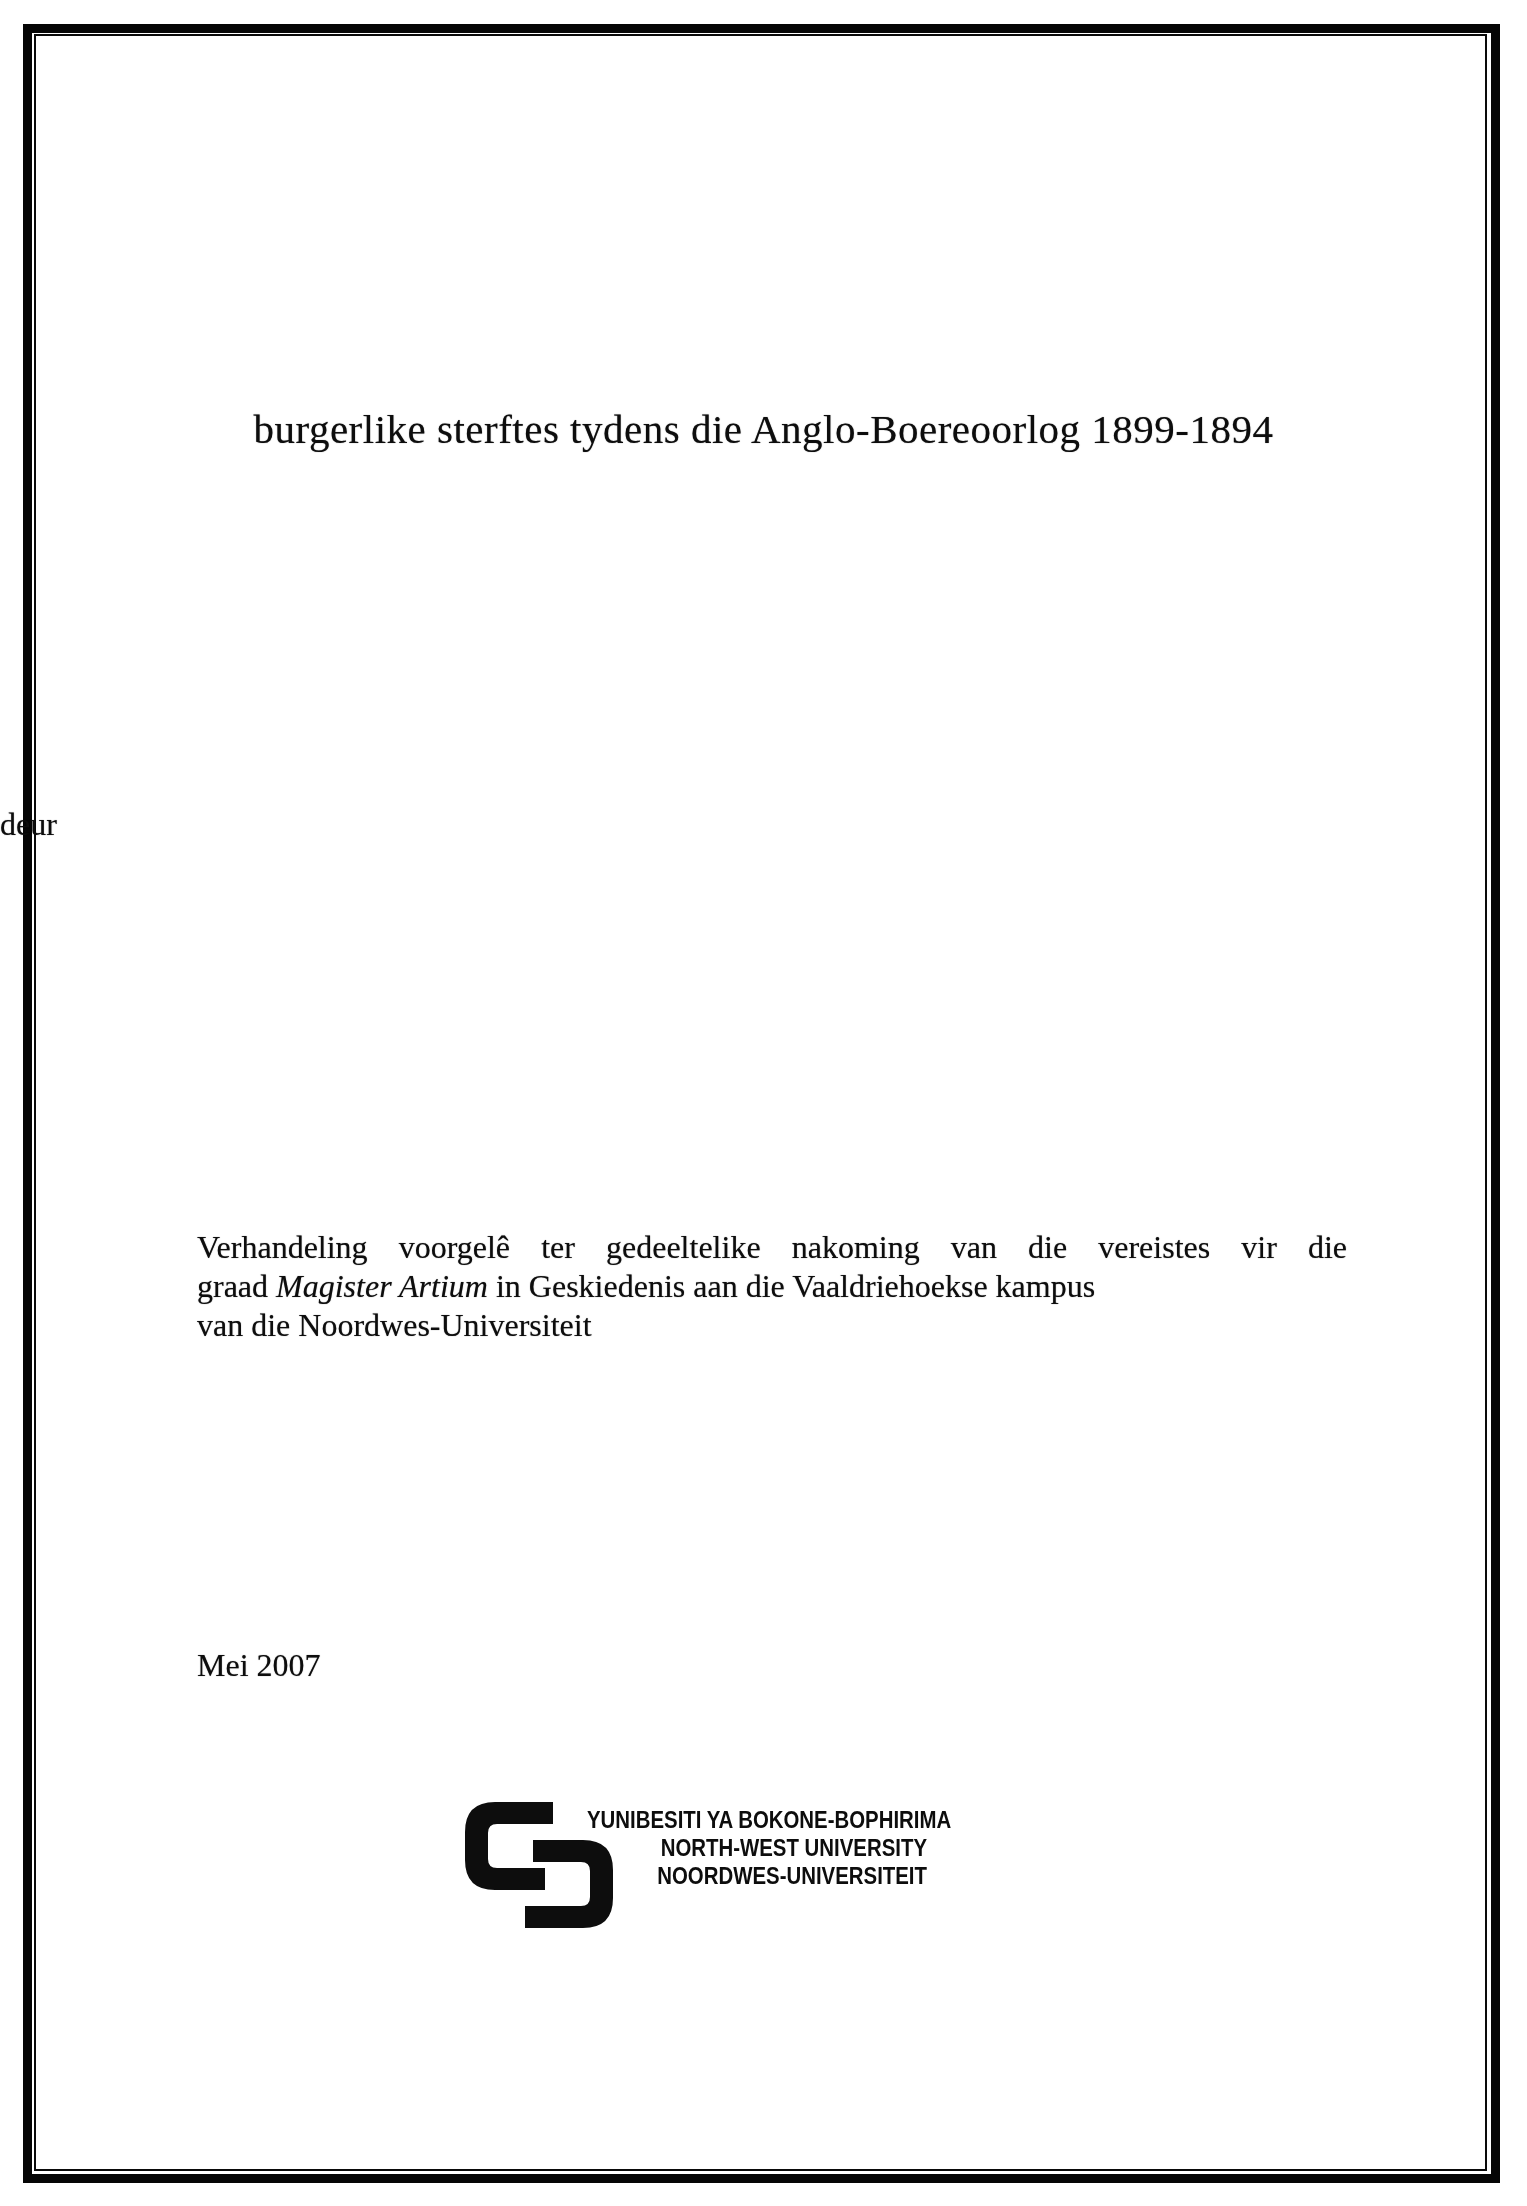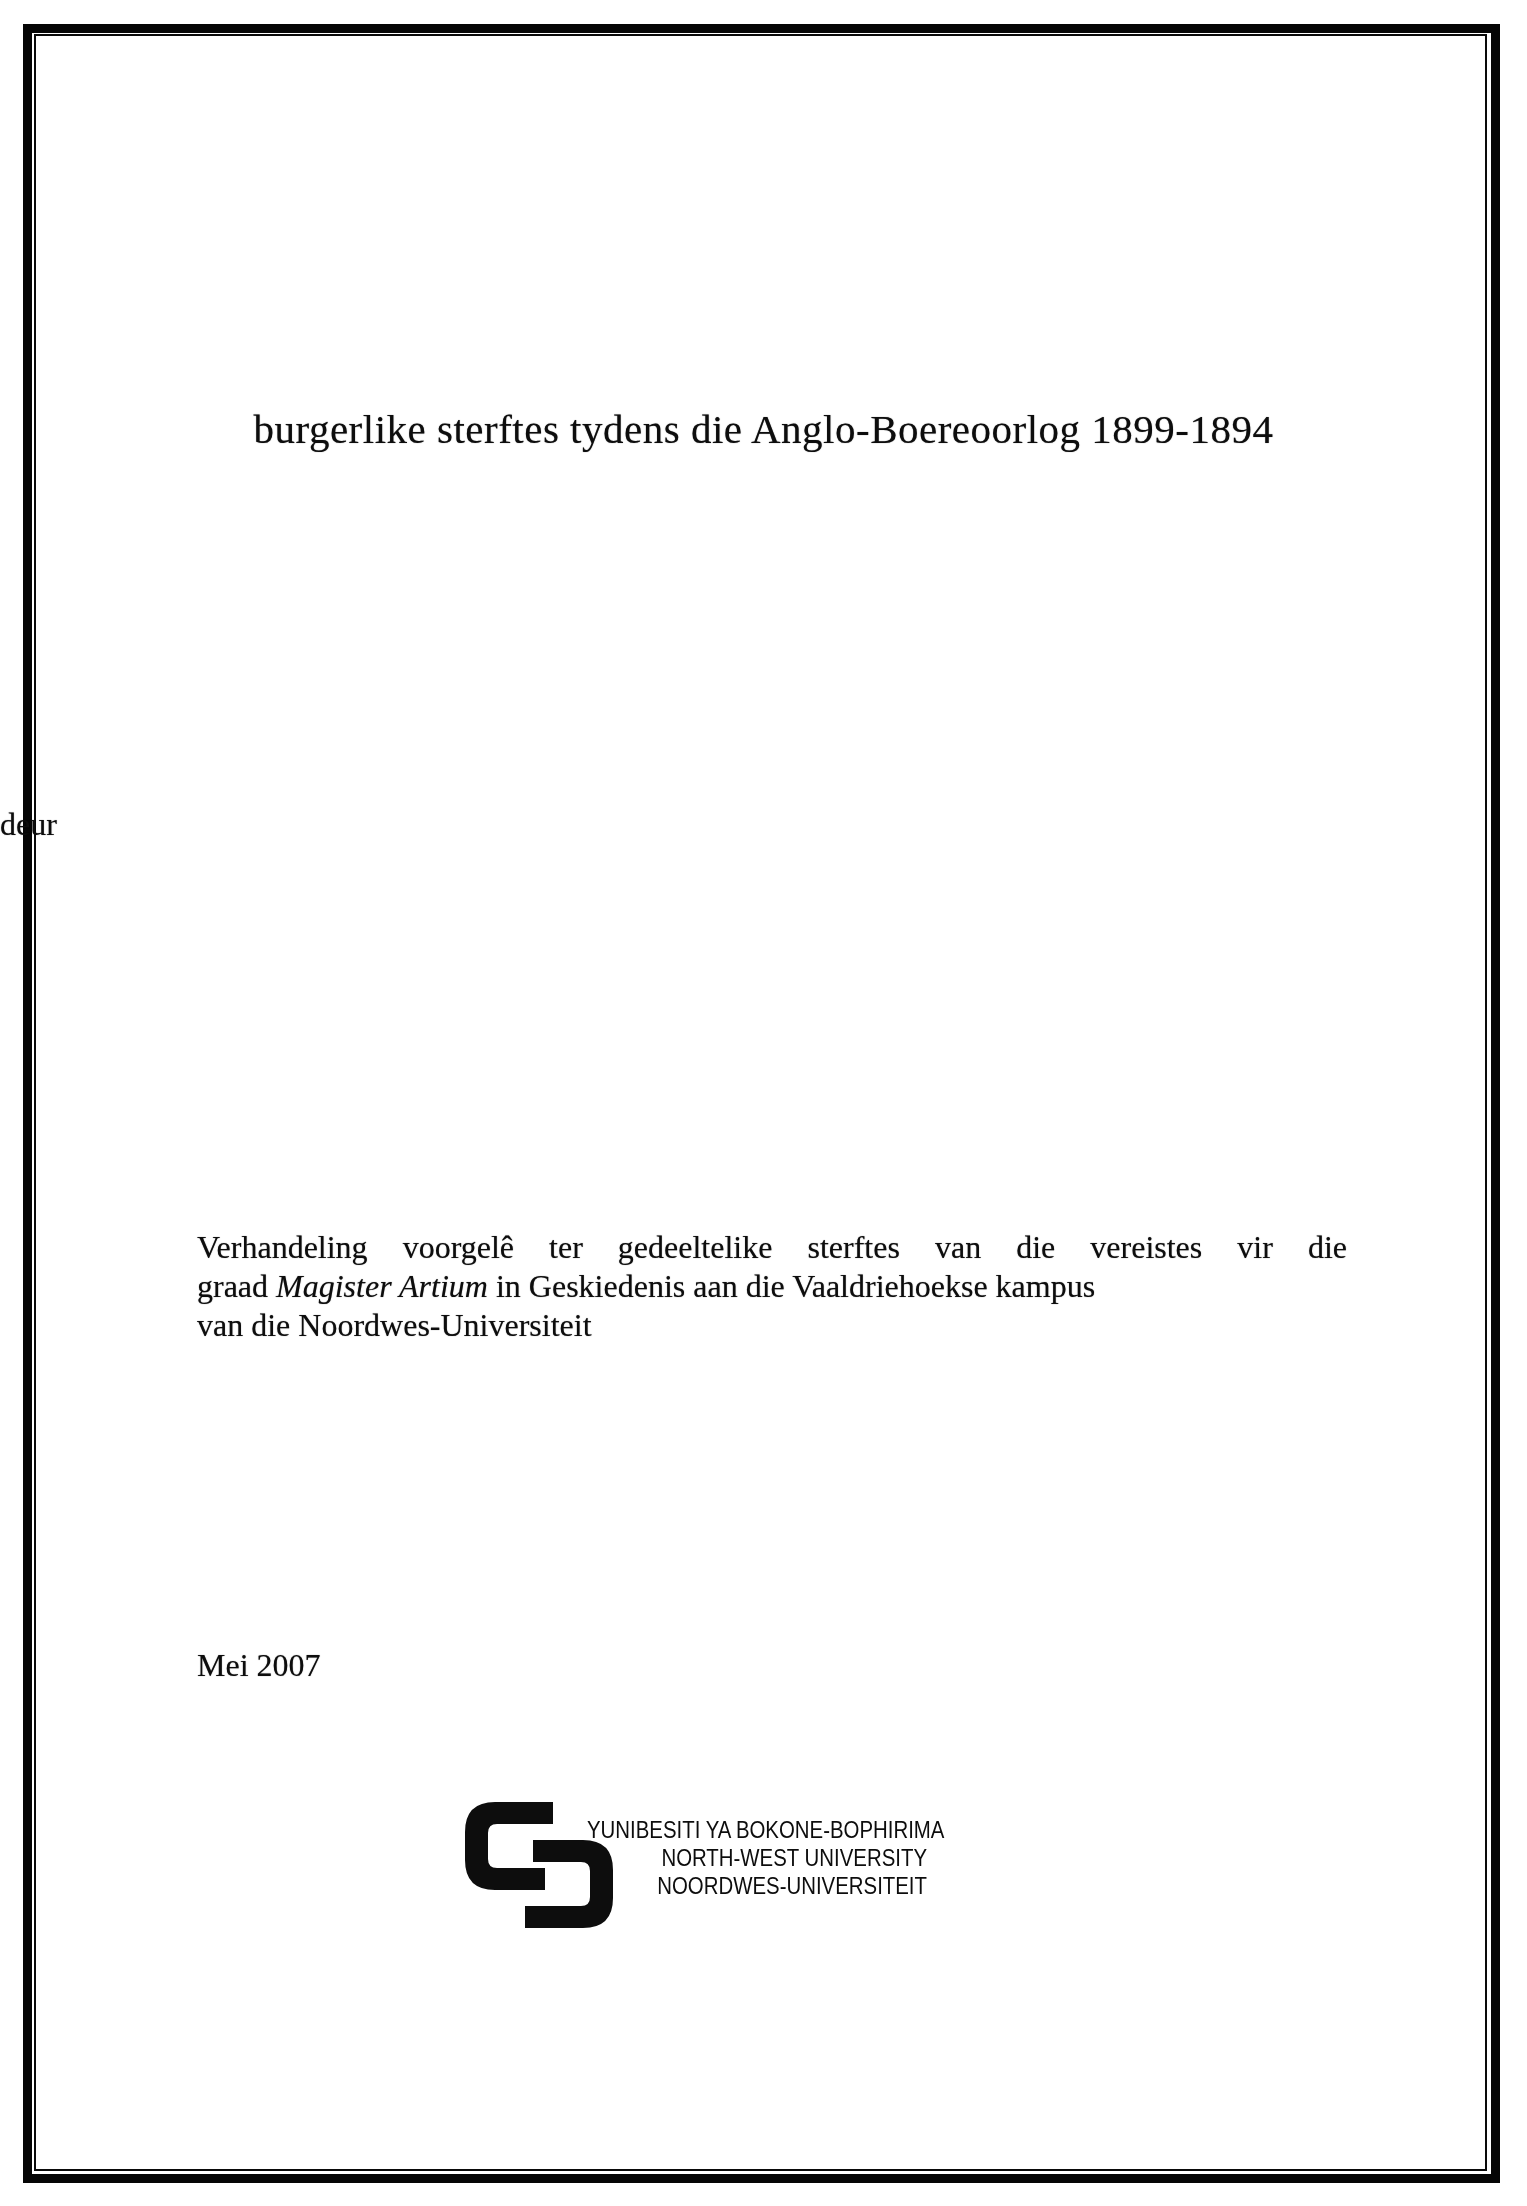--- a/index.html
+++ b/index.html
@@ -64,26 +64,25 @@
     width: 560px; height: 130px;
   }
   .logo-mark {
     position: absolute; left: 0; top: 0;
     width: 148px; height: 126px;
   }
   .logo-text {
     position: absolute; left: 62px; top: 4px;
     width: 400px;
     font-family: "Liberation Sans", "DejaVu Sans", sans-serif;
-    font-weight: 400;
+    font-weight: 700;
     font-size: 24px; line-height: 28px;
     color: #0d0d0d;
     text-align: right;
     white-space: nowrap;
-    margin-top: 10px;
   }
   .logo-text .ln {
     transform: scaleX(.85);
     transform-origin: 100% 50%;
   }
 </style>
 </head>
 <body>
 
 <div class="sheet">
@@ -92,21 +91,21 @@
   <div class="frame-inner"></div>
 
   <div class="title-block inky">
     <div>burgerlike sterftes tydens die Anglo-Boereoorlog 1899-1894</div>
   </div>
 
   <div class="byline inky">deur</div>
 
 
   <div class="submission inky">
-    <div class="just">Verhandeling voorgelê ter gedeeltelike sterftes van die vereistes vir die</div>
+    <div class="just">Verhandeling voorgelê ter gedeeltelike nakoming van die vereistes vir die</div>
     <div><span>graad </span><i>Magister Artium</i><span> in Geskiedenis aan die Vaaldriehoekse kampus</span></div>
     <div>van die Noordwes-Universiteit</div>
   </div>
 
   <div class="advisor-block inky">
     <div>Mei 2007</div>
   </div>
 
   <div class="logo">
     <svg class="logo-mark" viewBox="0 0 148 126" xmlns="http://www.w3.org/2000/svg" aria-hidden="true">

